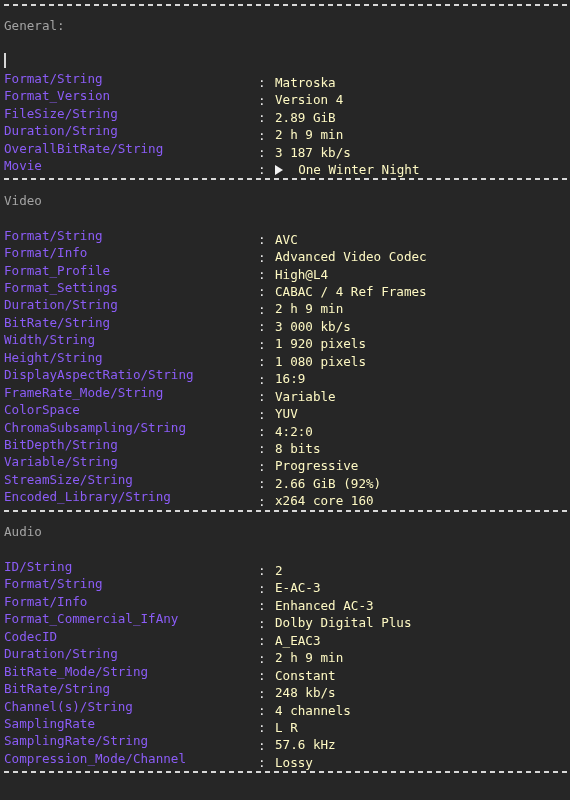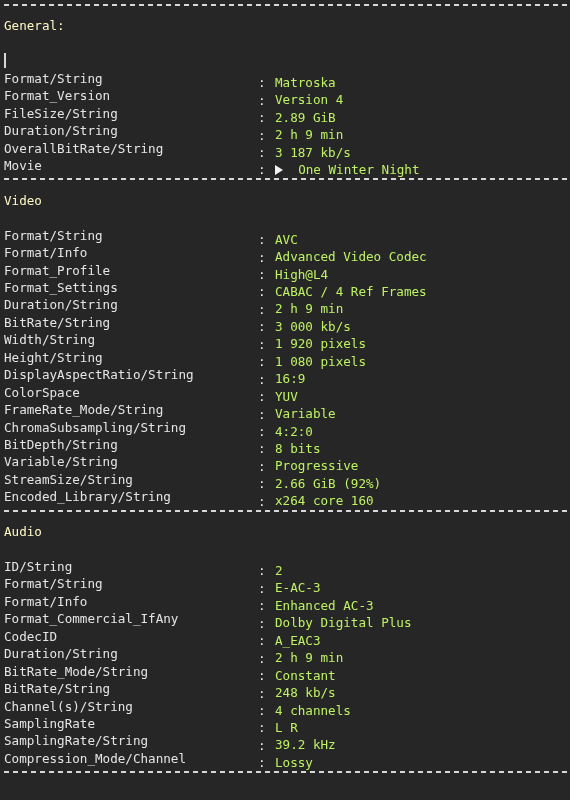--- a/index.html
+++ b/index.html
@@ -33,21 +33,21 @@
     top:4px;
     height:2px;
     background-image:repeating-linear-gradient(
         to right,
         #d8d8d8 0px, #d8d8d8 5px,
         rgba(0,0,0,0) 5px, rgba(0,0,0,0) 9px);
   }
   .section-title {
     height:17.45px;
     white-space:pre;
-    color:#fef9c3;
+    color:#a3a3a3;
   }
   .blank {
     height:17.45px;
   }
   .cursor-line {
     height:17.45px;
     position:relative;
   }
   .cursor-line::before {
     content:"";
@@ -60,32 +60,32 @@
   }
   .row {
     height:17.45px;
     white-space:pre;
     display:block;
     position:relative;
   }
   .k {
     display:inline-block;
     width:254px;
-    color:#e5e5e5;
+    color:#8b5cf6;
     white-space:pre;
     overflow:hidden;
   }
   .colon {
     display:inline-block;
     width:17px;
     color:#e8e8e8;
     white-space:pre;
   }
   .v {
-    color:#bef264;
+    color:#fef9c3;
     white-space:pre;
   }
   .play-glyph {
     display:inline-block;
     width:0;
     height:0;
     border-left:8px solid #f2f2f2;
     border-top:5px solid transparent;
     border-bottom:5px solid transparent;
     vertical-align:middle;
@@ -112,36 +112,36 @@
     <div class="blank"></div>
     <div class="row"><span class="k">Format/String</span><span class="colon">:</span><span class="v">AVC</span></div>
     <div class="row"><span class="k">Format/Info</span><span class="colon">:</span><span class="v">Advanced Video Codec</span></div>
     <div class="row"><span class="k">Format_Profile</span><span class="colon">:</span><span class="v">High@L4</span></div>
     <div class="row"><span class="k">Format_Settings</span><span class="colon">:</span><span class="v">CABAC / 4 Ref Frames</span></div>
     <div class="row"><span class="k">Duration/String</span><span class="colon">:</span><span class="v">2 h 9 min</span></div>
     <div class="row"><span class="k">BitRate/String</span><span class="colon">:</span><span class="v">3 000 kb/s</span></div>
     <div class="row"><span class="k">Width/String</span><span class="colon">:</span><span class="v">1 920 pixels</span></div>
     <div class="row"><span class="k">Height/String</span><span class="colon">:</span><span class="v">1 080 pixels</span></div>
     <div class="row"><span class="k">DisplayAspectRatio/String</span><span class="colon">:</span><span class="v">16:9</span></div>
+    <div class="row"><span class="k">FrameRate_Mode/String</span><span class="colon">:</span><span class="v">Variable</span></div>
     <div class="row"><span class="k">ColorSpace</span><span class="colon">:</span><span class="v">YUV</span></div>
-    <div class="row"><span class="k">FrameRate_Mode/String</span><span class="colon">:</span><span class="v">Variable</span></div>
     <div class="row"><span class="k">ChromaSubsampling/String</span><span class="colon">:</span><span class="v">4:2:0</span></div>
     <div class="row"><span class="k">BitDepth/String</span><span class="colon">:</span><span class="v">8 bits</span></div>
     <div class="row"><span class="k">Variable/String</span><span class="colon">:</span><span class="v">Progressive</span></div>
     <div class="row"><span class="k">StreamSize/String</span><span class="colon">:</span><span class="v">2.66 GiB (92%)</span></div>
     <div class="row"><span class="k">Encoded_Library/String</span><span class="colon">:</span><span class="v">x264 core 160</span></div>
     <div class="sep"></div>
     <div class="section-title">Audio</div>
     <div class="blank"></div>
     <div class="row"><span class="k">ID/String</span><span class="colon">:</span><span class="v">2</span></div>
     <div class="row"><span class="k">Format/String</span><span class="colon">:</span><span class="v">E-AC-3</span></div>
     <div class="row"><span class="k">Format/Info</span><span class="colon">:</span><span class="v">Enhanced AC-3</span></div>
     <div class="row"><span class="k">Format_Commercial_IfAny</span><span class="colon">:</span><span class="v">Dolby Digital Plus</span></div>
     <div class="row"><span class="k">CodecID</span><span class="colon">:</span><span class="v">A_EAC3</span></div>
     <div class="row"><span class="k">Duration/String</span><span class="colon">:</span><span class="v">2 h 9 min</span></div>
     <div class="row"><span class="k">BitRate_Mode/String</span><span class="colon">:</span><span class="v">Constant</span></div>
     <div class="row"><span class="k">BitRate/String</span><span class="colon">:</span><span class="v">248 kb/s</span></div>
     <div class="row"><span class="k">Channel(s)/String</span><span class="colon">:</span><span class="v">4 channels</span></div>
     <div class="row"><span class="k">SamplingRate</span><span class="colon">:</span><span class="v">L R</span></div>
-    <div class="row"><span class="k">SamplingRate/String</span><span class="colon">:</span><span class="v">39.2 kHz</span></div>
+    <div class="row"><span class="k">SamplingRate/String</span><span class="colon">:</span><span class="v">57.6 kHz</span></div>
     <div class="row"><span class="k">Compression_Mode/Channel</span><span class="colon">:</span><span class="v">Lossy</span></div>
     <div class="sep"></div>
   </div>
 
 </body></html>

